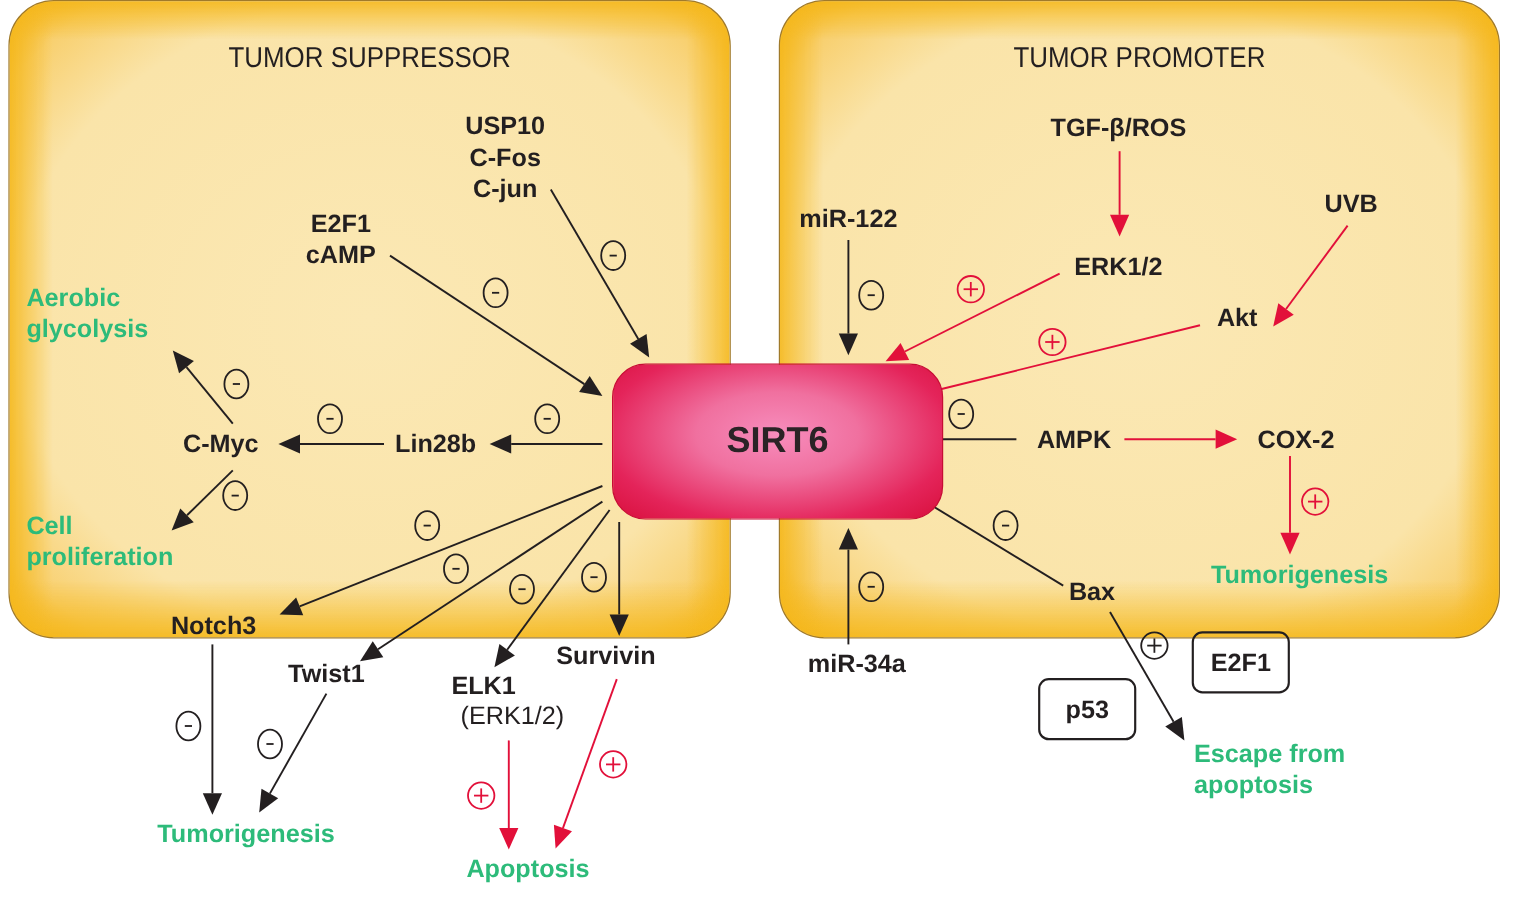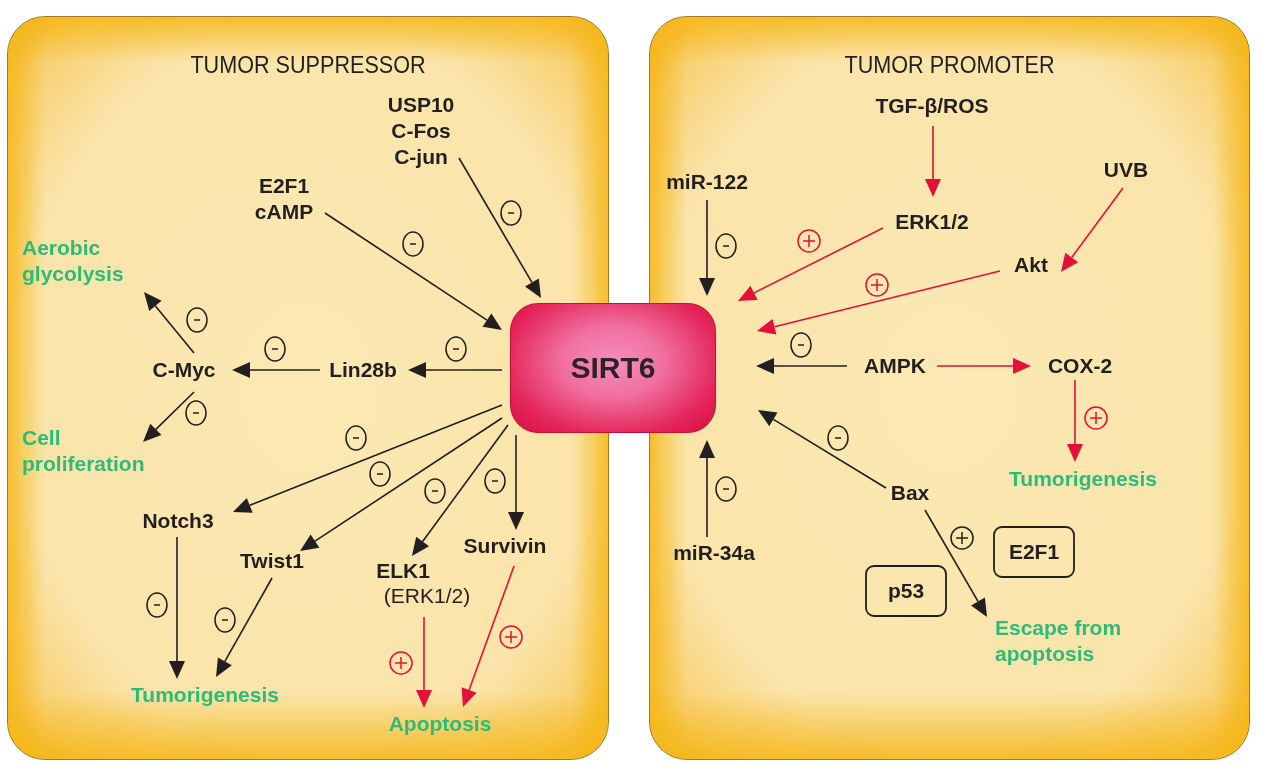--- a/index.html
+++ b/index.html
@@ -1,37 +1,37 @@
 <!DOCTYPE html>
 <html><head>
 <meta charset="utf-8">
 <style>
   html, body { margin: 0; padding: 0; background: #ffffff; }
   body { width: 1280px; height: 765px; position: relative; overflow: hidden; font-family: "Liberation Sans", sans-serif; }
   .panel {
-    position: absolute; top: 16px; height: 744px; border-radius: 38px;
+    position: absolute; top: 0; height: 532px; border-radius: 38px;
     border: 1.5px solid #a07a2a; box-sizing: border-box;
     background: radial-gradient(ellipse at 50% 50%, #fbe8b4 0%, #fae4a9 70%, #f8d070 88%, #f4b318 100%);
   }
   .panel-inner {
     position: absolute; inset: 0; border-radius: 38px;
     background:
       linear-gradient(to right, #f5b718 0%, rgba(250,228,169,0) 6%, rgba(250,228,169,0) 94%, #f5b718 100%),
       linear-gradient(to bottom, #f5b718 0%, rgba(250,228,169,0) 6%, rgba(250,228,169,0) 91%, #f5b718 100%);
     opacity: 0.85;
   }
   #panel-left { left: 7px; width: 602px; }
   #panel-right { left: 649px; width: 601px; }
   .panel-title {
     position: absolute; top: 34px; width: 100%; text-align: center;
     font-size: 24px; color: #231f20; letter-spacing: 0px; font-weight: normal;
     transform: scaleX(0.9);
   }
   #sirt6 {
-    position: absolute; left: 510px; top: 303px; width: 206px; height: 130px;
+    position: absolute; left: 510px; top: 303px; width: 276px; height: 130px;
     border-radius: 28px; box-sizing: border-box;
     background: radial-gradient(ellipse at 50% 45%, #f78dbd 0%, #f0709f 35%, #e4245a 75%, #d80f3c 100%);
     border: 1px solid #c70d35;
     display: flex; align-items: center; justify-content: center;
     font-size: 30px; font-weight: bold; color: #2b2326;
   }
   svg#diagram { position: absolute; left: 0; top: 0; }
   .node { font-family: "Liberation Sans", sans-serif; font-weight: bold; font-size: 21px; fill: #231f20; }
   .node.light { font-weight: normal; }
   .node.outcome { fill: #2dbb7a; }

